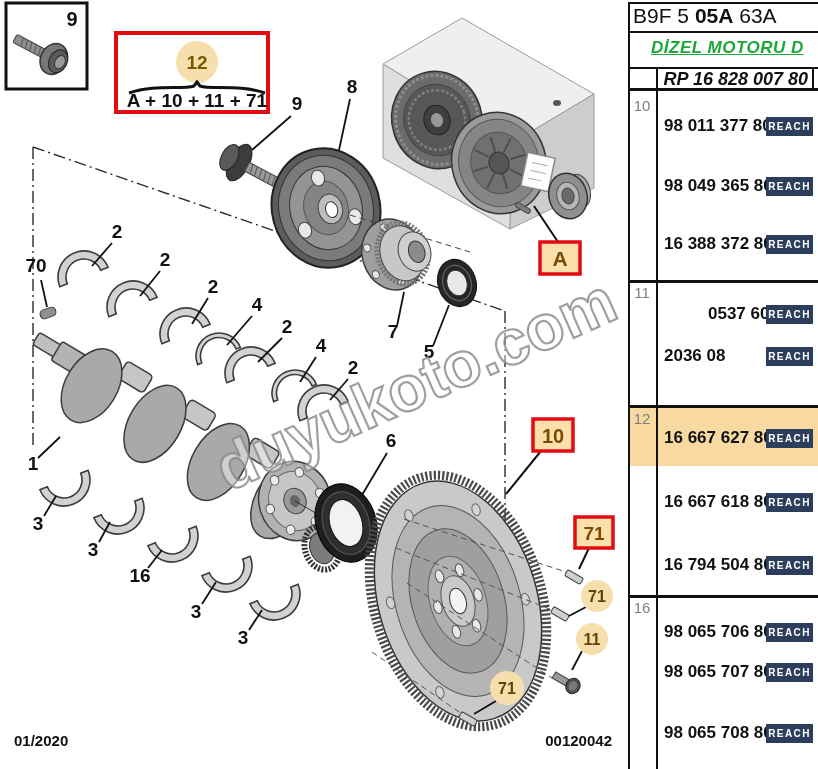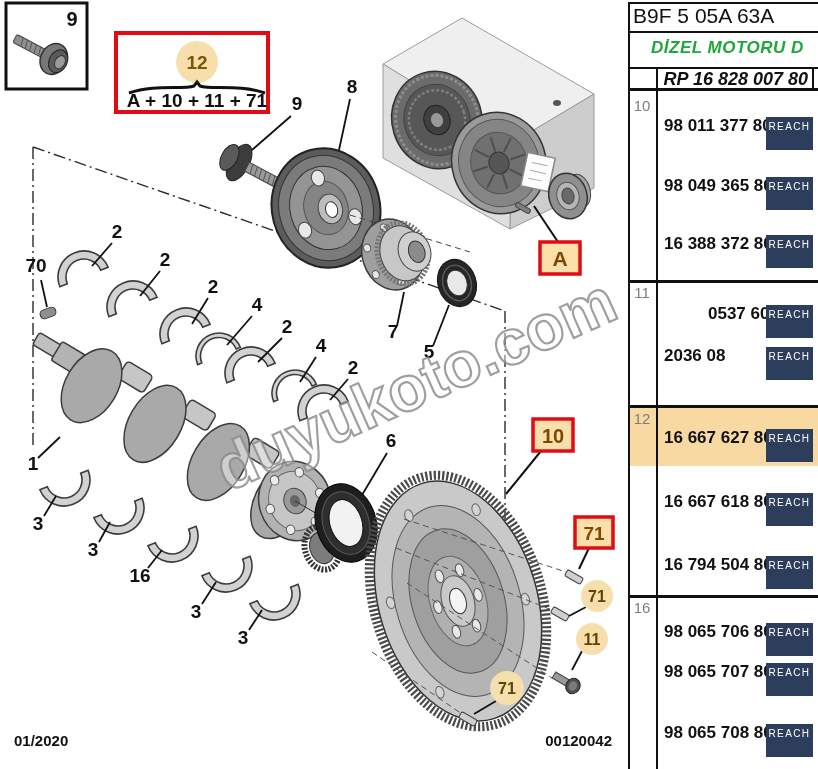--- a/index.html
+++ b/index.html
@@ -3,30 +3,30 @@
 <meta charset="utf-8">
 <style>
   html,body{margin:0;padding:0;background:#ffffff;}
   #stage{position:relative;width:818px;height:769px;background:#fff;overflow:hidden;
          font-family:"Liberation Sans",sans-serif;}
   svg text{font-family:"Liberation Sans",sans-serif;}
   
   .hl,.vl{position:absolute;background:#111;z-index:3;}
   .orange{position:absolute;left:629px;width:189px;background:#f8d9a2;z-index:1;}
   .title{position:absolute;left:633px;top:4px;font-size:21px;color:#111;z-index:4;white-space:nowrap;}
-  .title b{font-weight:normal;}
+  .title b{font-weight:bold;}
   .subtitle{position:absolute;left:651px;top:38px;font-size:17px;font-weight:bold;font-style:italic;
-            color:#1da839;white-space:nowrap;z-index:4;letter-spacing:.5px;}
+            color:#1da839;white-space:nowrap;z-index:4;letter-spacing:.5px;text-decoration:underline;}
   .rprow{position:absolute;left:656px;top:69px;width:152px;text-align:right;font-size:18px;
          font-weight:bold;font-style:italic;color:#111;z-index:4;white-space:nowrap;}
   .gref{position:absolute;left:629px;width:26px;text-align:center;font-size:15px;color:#7e7e7e;z-index:4;}
   .pn{position:absolute;left:664px;height:20px;line-height:20px;font-size:17px;font-weight:bold;
       color:#111;z-index:4;white-space:nowrap;cursor:pointer;}
-  .reach{position:absolute;left:766px;width:47px;height:33px;background:#2d3e5d;color:#fff;
-         font-size:10px;font-weight:normal;letter-spacing:1.4px;text-align:center;line-height:19px;
+  .reach{position:absolute;left:766px;width:47px;height:19px;background:#2d3e5d;color:#fff;
+         font-size:10px;font-weight:bold;letter-spacing:1.4px;text-align:center;line-height:19px;
          z-index:4;cursor:pointer;}
 </style>
 </head>
 <body>
 
 <div id="stage">
 
 <svg width="628" height="769" viewBox="0 0 628 769" style="position:absolute;left:0;top:0;z-index:2;">
 
   <g stroke="#2b2b2b" stroke-width="1.4" stroke-dasharray="12 4 2 4" fill="none">

